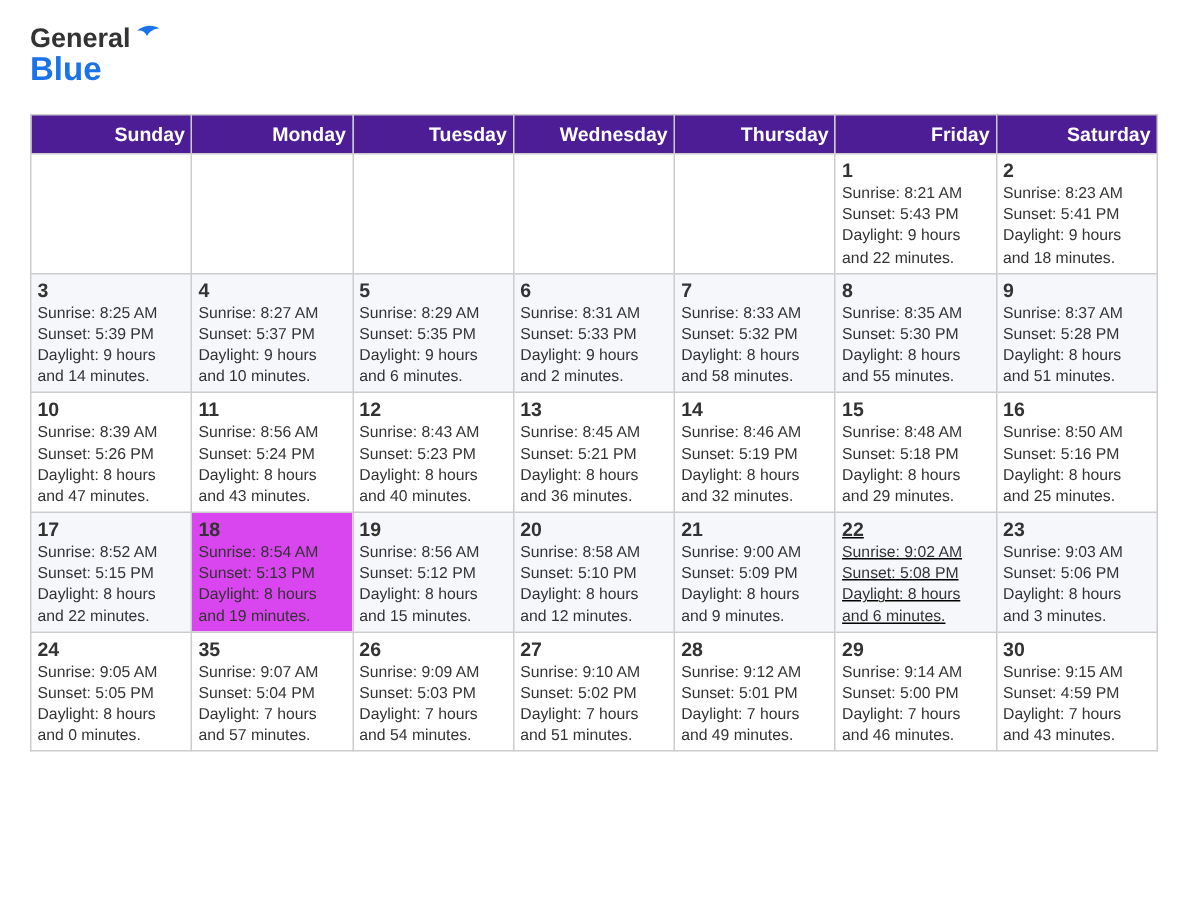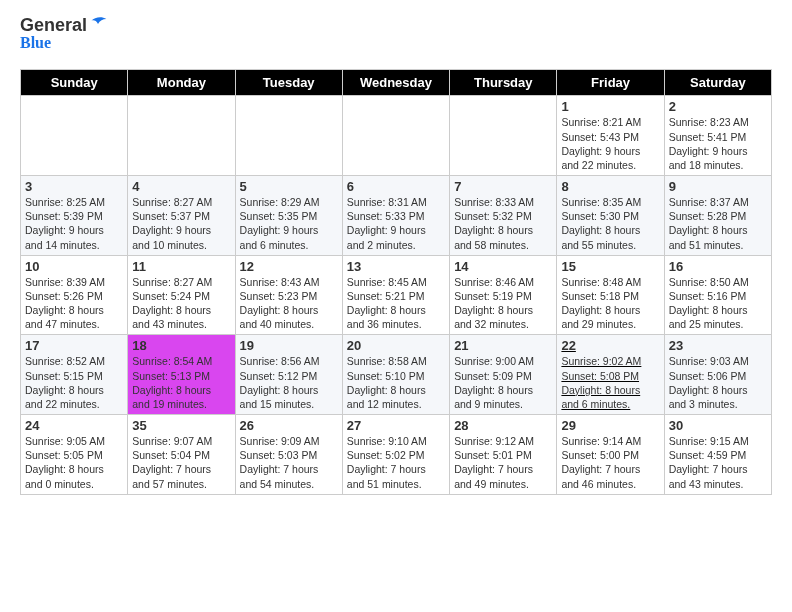--- a/index.html
+++ b/index.html
@@ -6,21 +6,21 @@
     body { font-family: Arial, sans-serif; background: #fff; width: 792px; min-height: 612px; }
     .container { padding: 16px 20px; }
     .header-row { display: flex; justify-content: space-between; align-items: flex-start; margin-bottom: 18px; }
     .logo { display: flex; align-items: center; }
     .logo-text { font-size: 18px; font-weight: bold; color: #333; line-height: 1.1; }
     .logo-text span { color: #1a73e8; }
     .title-block { text-align: right; }
     .month-title { font-size: 36px; font-weight: bold; color: #333; }
     .location { font-size: 15px; color: #555; margin-top: 2px; }
     .calendar { width: 100%; border-collapse: collapse; margin-top: 4px; }
-    .calendar th { background: #000000; color: #fff; font-size: 13px; font-weight: bold; padding: 5px 4px; text-align: center; border: 1px solid #ccc; }
+    .calendar th { background: #4c1d95; color: #fff; font-size: 13px; font-weight: bold; padding: 5px 4px; text-align: right; border: 1px solid #ccc; }
     .calendar td { border: 1px solid #ccc; vertical-align: top; padding: 3px 4px; min-width: 100px; background: #fff; }
     .calendar tr:nth-child(even) td { background: #f5f7fa; }
     .day-num { font-size: 13px; font-weight: bold; color: #333; display: block; margin-bottom: 1px; }
     .day-detail { font-size: 10.5px; color: #333; line-height: 1.35; }
     .empty-cell { background: #fff !important; }
     .calendar tbody tr:nth-child(even) .empty-cell { background: #f5f7fa !important; }
   </style>
 </head>
 <body>
 
@@ -29,21 +29,21 @@
     <div class="logo">
       <div>
         <div style="display:flex;align-items:center;">
           <span class="logo-text">
             <span style="color:#333;">General</span>
           </span>
           <svg width="20" height="20" viewBox="0 0 24 24" style="margin-left:1px;margin-top:-4px;">
             <path d="M4 8 C8 4, 16 2, 22 6 C18 6, 14 8, 12 12 C10 8, 7 7, 4 8Z" fill="#1a73e8"></path>
           </svg>
         </div>
-        <div class="logo-text" style="color:#1a73e8;font-size:16px;font-weight:bold;margin-top:-2px;font-family:Liberation Serif, serif;">Blue</div>
+        <div class="logo-text" style="color:#1a73e8;font-size:22px;font-weight:bold;margin-top:-2px;">Blue</div>
       </div>
     </div>
     <div class="title-block">
       <div class="month-title"></div>
       <div class="location"></div>
     </div>
   </div>
 
   <table class="calendar">
     <thead>
@@ -133,21 +133,21 @@
         <tr>
           <td>
             <span class="day-num">10</span>
             <div class="day-detail">Sunrise: 8:39 AM
 Sunset: 5:26 PM
 Daylight: 8 hours
 and 47 minutes.</div>
           </td>
           <td>
             <span class="day-num">11</span>
-            <div class="day-detail">Sunrise: 8:27 AM
+            <div class="day-detail">Sunrise: 8:56 AM
 Sunset: 5:24 PM
 Daylight: 8 hours
 and 43 minutes.</div>
           </td>
           <td>
             <span class="day-num">12</span>
             <div class="day-detail">Sunrise: 8:43 AM
 Sunset: 5:23 PM
 Daylight: 8 hours
 and 40 minutes.</div>

